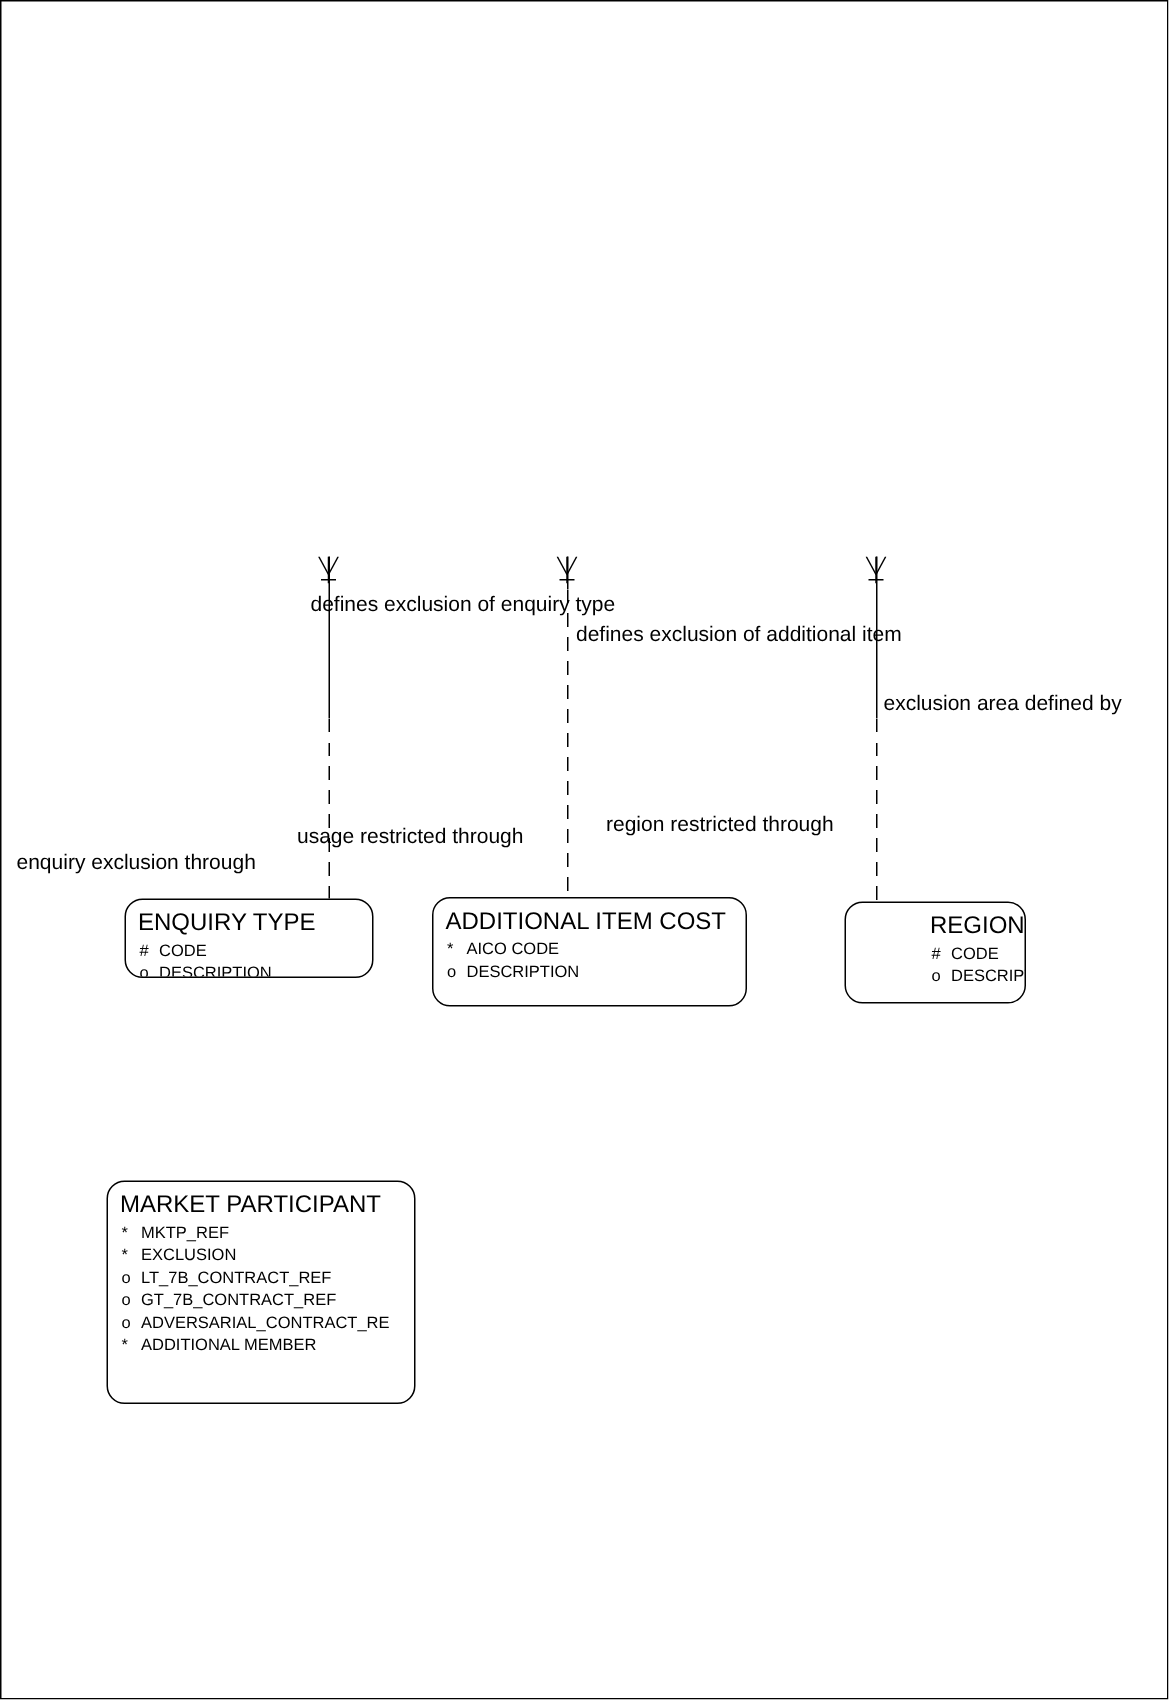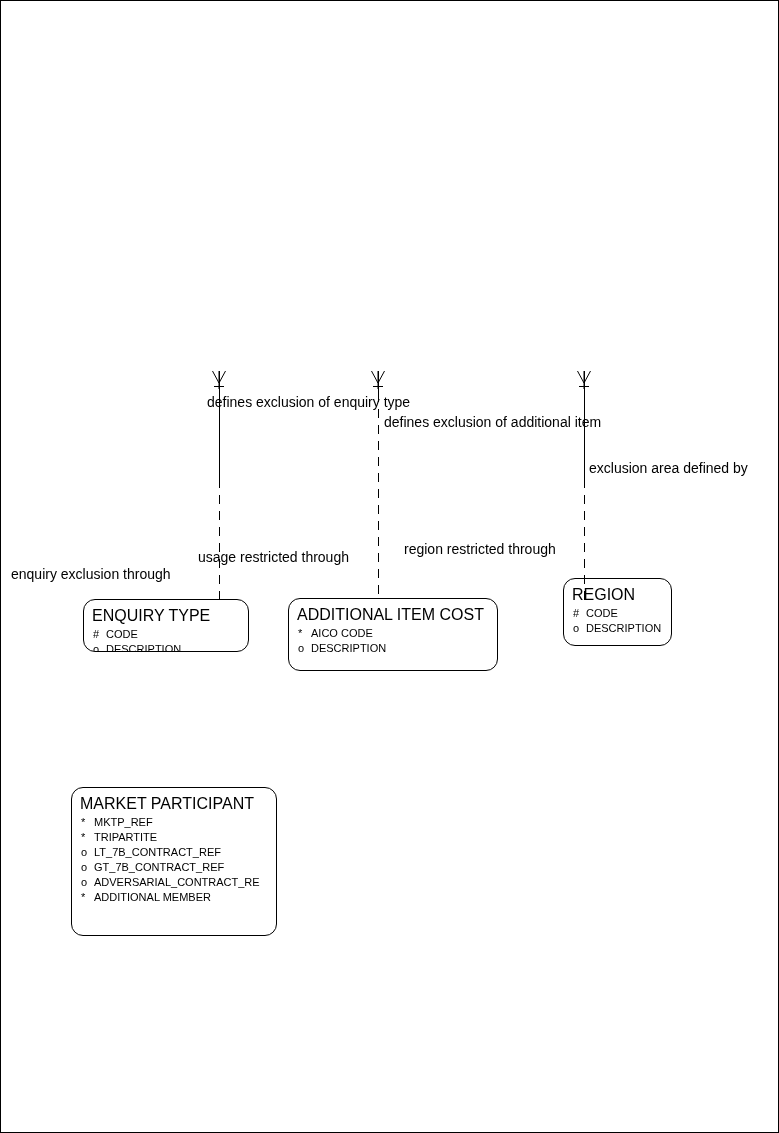--- a/index.html
+++ b/index.html
@@ -42,21 +42,21 @@
   #lbl-defines-enquiry    { left:206px; top:394px; }
   #lbl-defines-additional { left:383px; top:414px; }
   #lbl-exclusion-area     { left:588px; top:460px; }
   #lbl-usage-restricted   { left:197px; top:549px; }
   #lbl-region-restricted  { left:403px; top:541px; }
   #lbl-enquiry-restricted { left:10px;  top:566px; }
 
   
   #entity-enquiry-type        { left:82px;  top:598px; width:166px; height:53px; }
   #entity-additional-item-cost{ left:287px; top:597px; width:210px; height:73px; }
-  #entity-region              { left:562px; top:577px; width:109px; height:68px; }
+  #entity-region              { left:562px; top:600px; width:121px; height:68px;padding-left:48px; }
   #entity-market-participant  { left:70px;  top:786px; width:206px; height:149px; }
 </style>
 </head>
 <body>
 
 <div class="page">
 
 
   <div class="vline solid" id="c1-solid"></div>
   <div class="vline dashed" id="c1-dashed"></div>
@@ -121,21 +121,21 @@
       <span class="attr-marker">o</span><span>DESCRIPTION</span>
     </div>
   </div>
 
   <div class="entity" id="entity-market-participant">
     <div class="entity-title">MARKET PARTICIPANT</div>
     <div class="attr-row">
       <span class="attr-marker">*</span><span>MKTP_REF</span>
     </div>
     <div class="attr-row">
-      <span class="attr-marker">*</span><span>TRIPARTITE</span>
+      <span class="attr-marker">*</span><span>EXCLUSION</span>
     </div>
     <div class="attr-row">
       <span class="attr-marker">o</span><span>LT_7B_CONTRACT_REF</span>
     </div>
     <div class="attr-row">
       <span class="attr-marker">o</span><span>GT_7B_CONTRACT_REF</span>
     </div>
     <div class="attr-row">
       <span class="attr-marker">o</span><span>ADVERSARIAL_CONTRACT_RE</span>
     </div>

